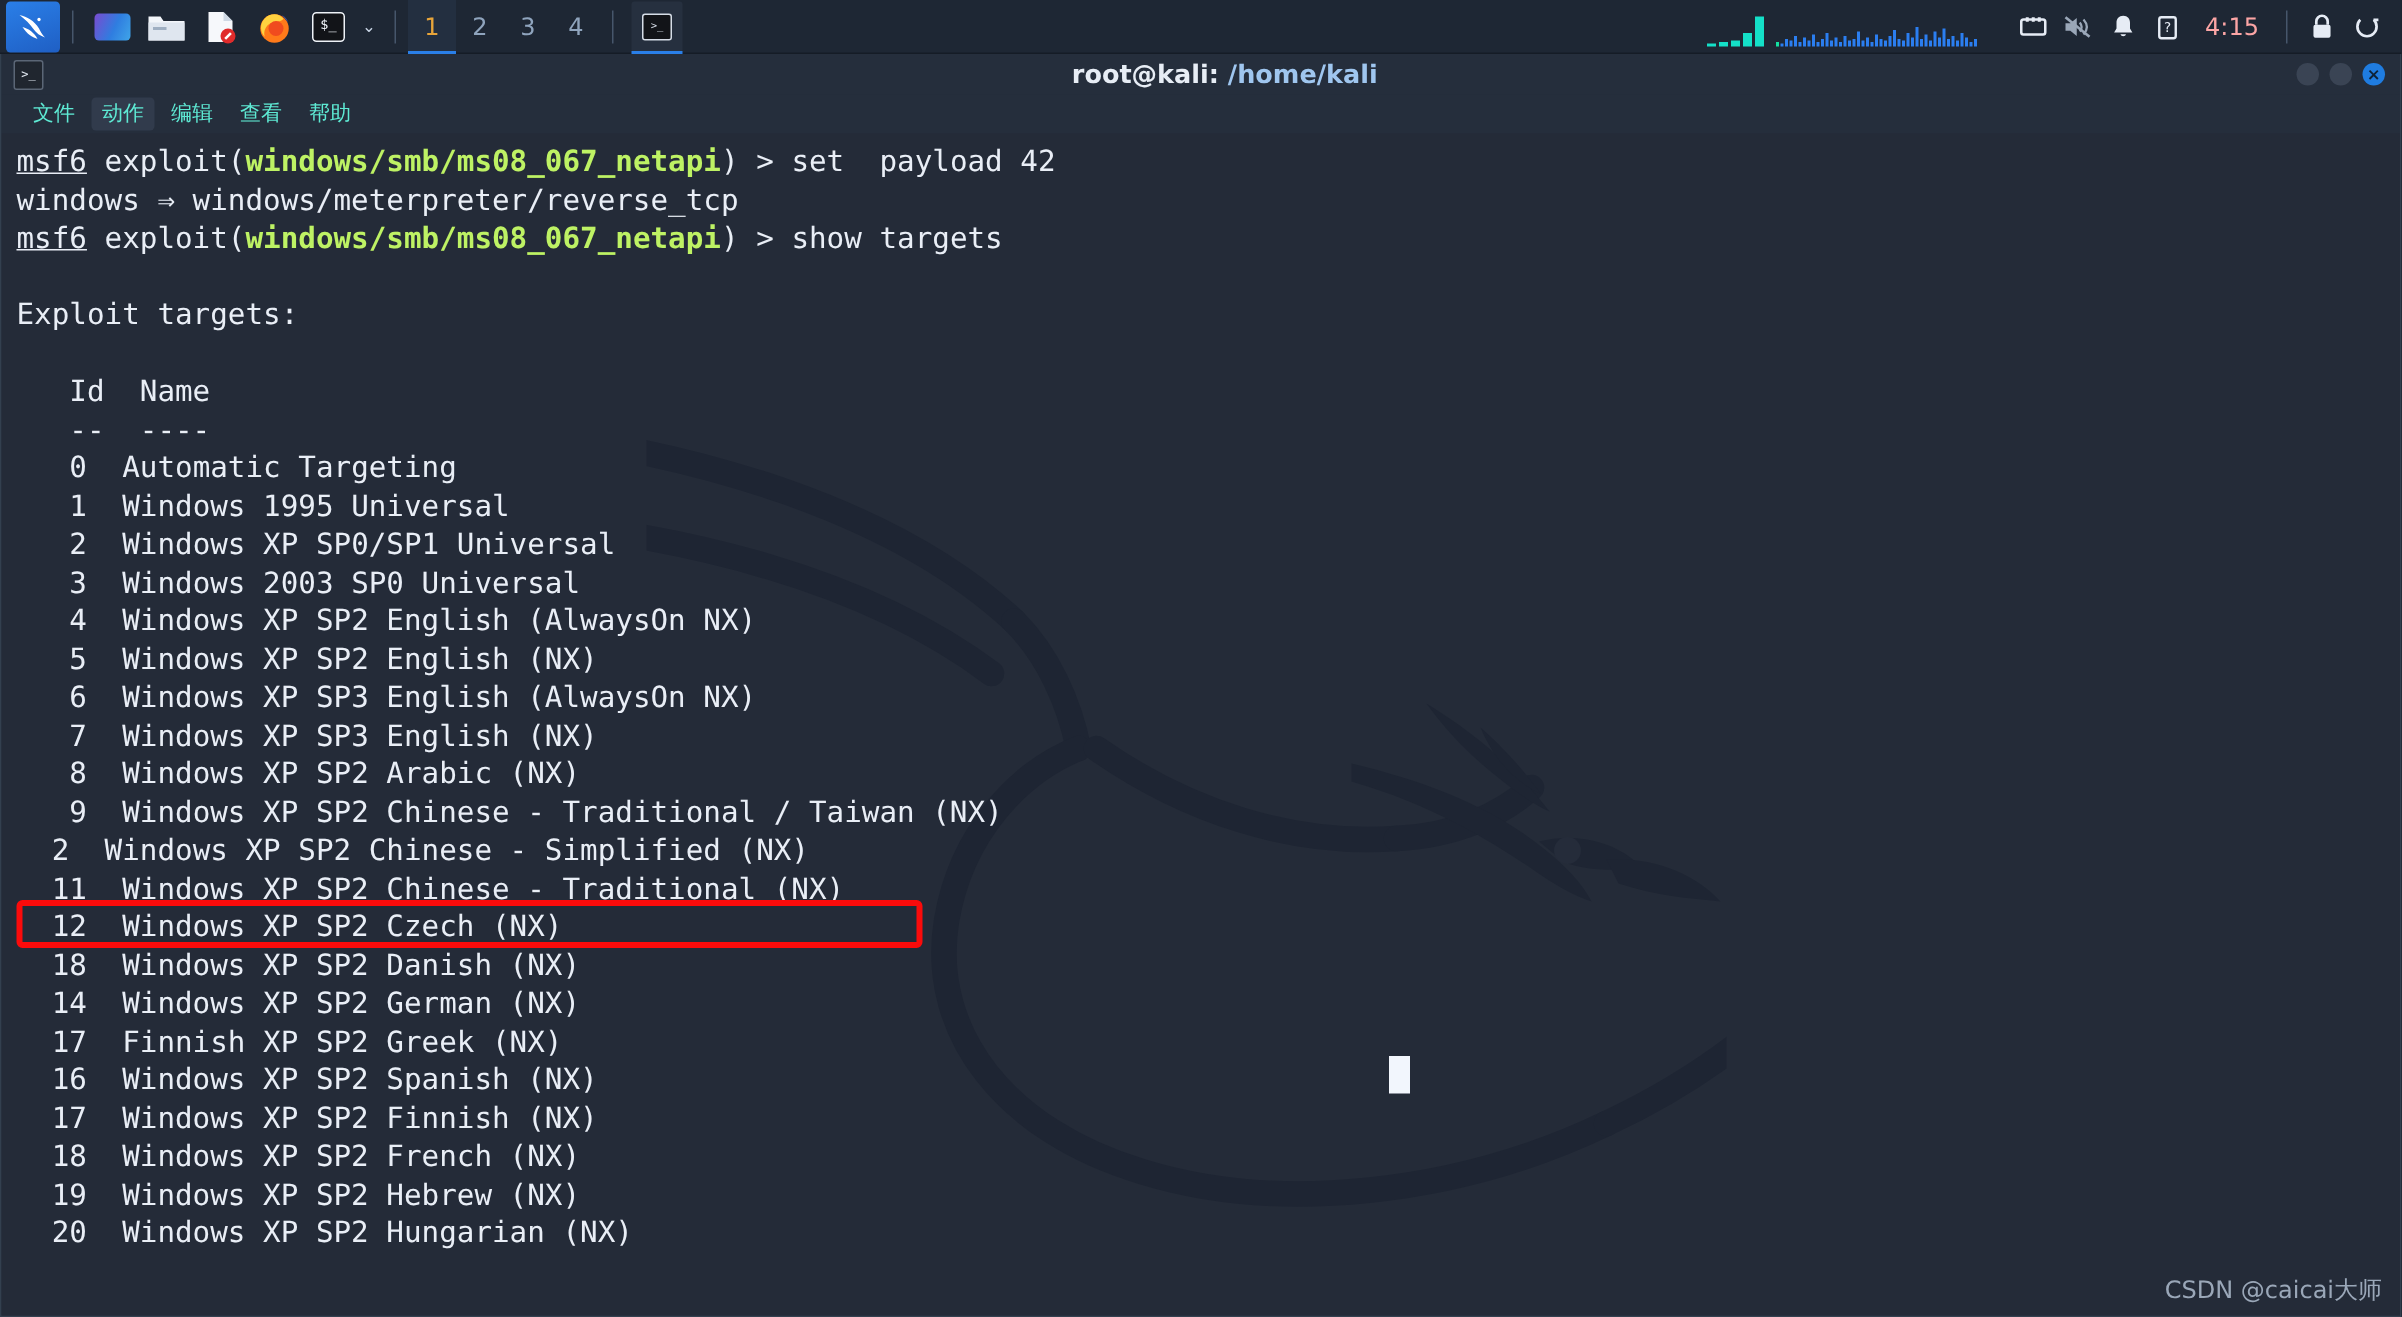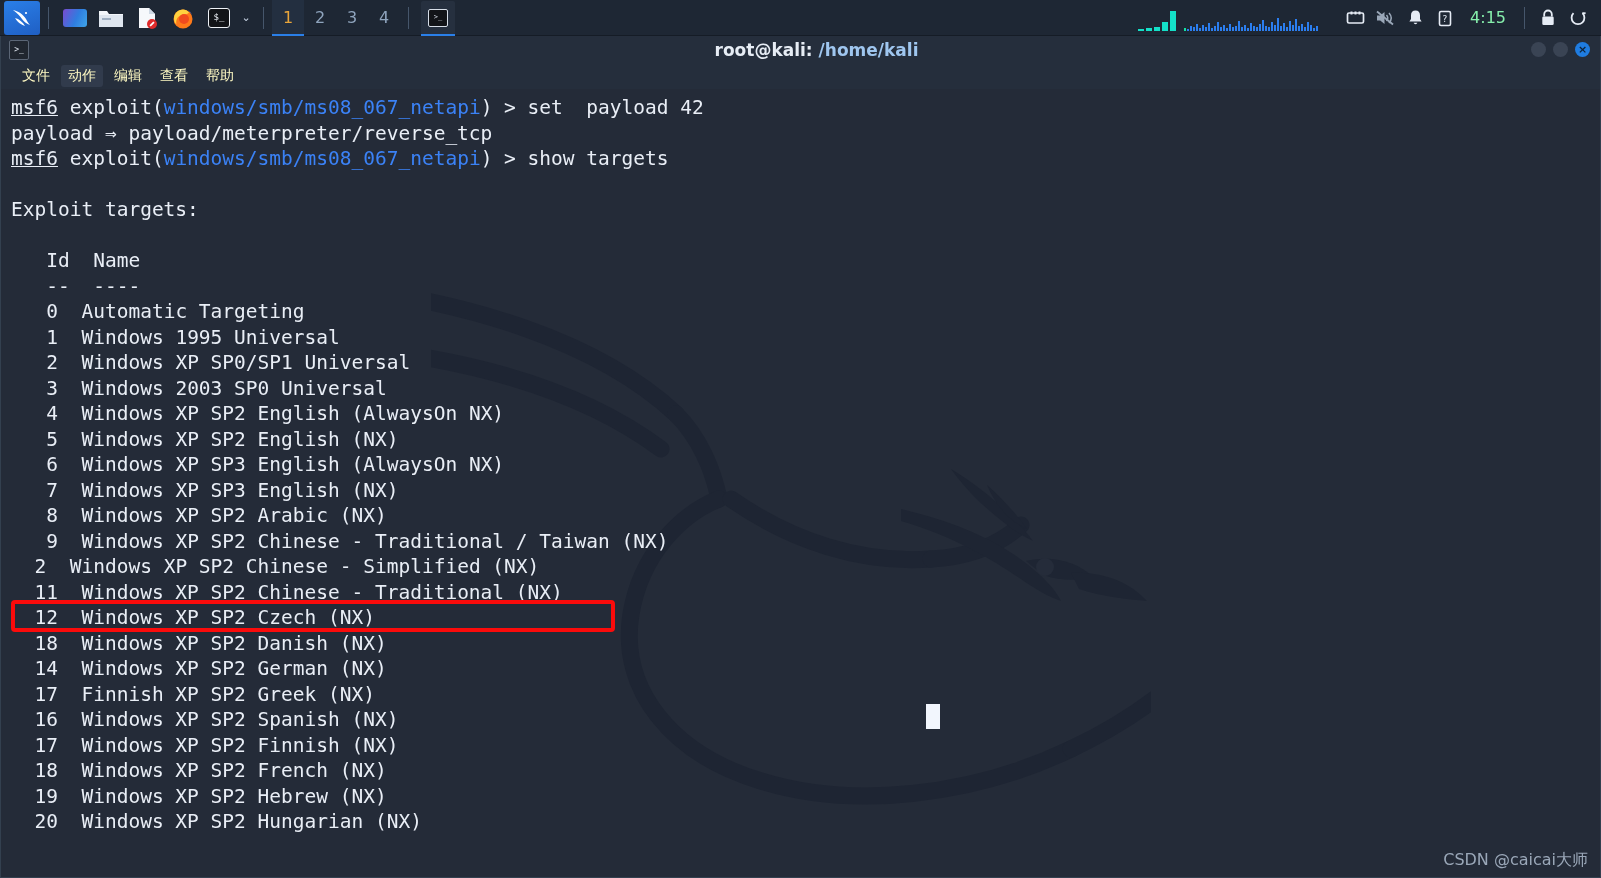--- a/index.html
+++ b/index.html
@@ -133,21 +133,21 @@
   }
   .net-graph i { display:block; width: 2px; background:#2b7ef0; }
   .net-graph i.g { background:#14e0a0; }
 
   .tray-icon {
     width: 30px; height: 36px;
     display:flex; align-items:center; justify-content:center;
     color: #e6ecf5;
   }
   .clock {
-    color: #86efac;
+    color: #fca5a5;
     font-size: 16px;
     padding: 0 10px;
     font-family: "DejaVu Sans", sans-serif;
   }
 
   
   #terminal {
     position: absolute;
     left: 0; top: 36px;
     width: 1601px;
@@ -214,21 +214,21 @@
     background: #252e3c;
     display: flex;
     align-items: center;
     padding-left: 14px;
     gap: 4px;
     flex: 0 0 auto;
     border-bottom: 1px solid #2e3triangle;
   }
   #menubar span.mi {
     font-size: 14px;
-    color: #fef9c3;
+    color: #5eead4;
     padding: 2px 7px;
     border-radius: 3px;
     font-family: Liberation Sans, sans-serif;
   }
   #menubar span.mi.hl { background: #313b4c; }
 
   #termbody {
     position: relative;
     flex: 1 1 auto;
     background: #242b38;
@@ -247,21 +247,21 @@
     position: relative;
     padding: 6px 10px 0 10px;
     font-family: "DejaVu Sans Mono", monospace;
     font-size: 19.5px;
     line-height: 25.5px;
     color: #e9eef6;
     white-space: pre;
     z-index: 3;
   }
   .ul { text-decoration: underline; }
-  .red { color: #3b82f6; font-weight: normal; }
+  .red { color: #bef264; font-weight: bold; }
 
   
   #annot {
     position: absolute;
     left: 10px;
     top: 511px;
     width: 604px;
     height: 32px;
     border: 4px solid #fb0b0b;
     border-radius: 4px;
@@ -507,21 +507,21 @@
         </g>
         <path d="M470 340 C520 352 560 368 592 392 C612 407 624 420 630 432 C618 428 604 420 590 410 C566 394 526 368 470 352 Z" fill="#1e2533"></path>
         <path d="M520 300 C556 322 584 348 602 372 C588 366 570 352 552 336 C538 323 528 311 520 300 Z" fill="#1e2533"></path>
         <path d="M556 316 C572 330 586 346 596 360 C582 354 566 340 556 316 Z" fill="#1e2533"></path>
         <path d="M595 392 C620 386 646 392 662 408 C648 412 630 412 612 406 Z" fill="#1e2533"></path>
         <circle cx="614" cy="398" r="9" fill="#252c3a"></circle>
         <path d="M640 404 C672 402 700 414 716 432 C696 430 672 428 648 420 Z" fill="#1e2533"></path>
       </svg>
 
       <div id="termtext"><span class="ul">msf6</span><span> exploit(</span><span class="red">windows/smb/ms08_067_netapi</span><span>) &gt; </span><span>set  payload 42</span>
-<span>payload ⇒ payload/meterpreter/reverse_tcp</span>
+<span>windows ⇒ windows/meterpreter/reverse_tcp</span>
 <span class="ul">msf6</span><span> exploit(</span><span class="red">windows/smb/ms08_067_netapi</span><span>) &gt; </span><span>show targets</span>
 
 <span>Exploit targets:</span>
 
 <span>   Id  Name</span>
 <span>   --  ----</span>
 <span>   <span>0</span>  <span>Automatic Targeting</span></span>
 <span>   <span>1</span>  <span>Windows 1995 Universal</span></span>
 <span>   <span>2</span>  <span>Windows XP SP0/SP1 Universal</span></span>
 <span>   <span>3</span>  <span>Windows 2003 SP0 Universal</span></span>

